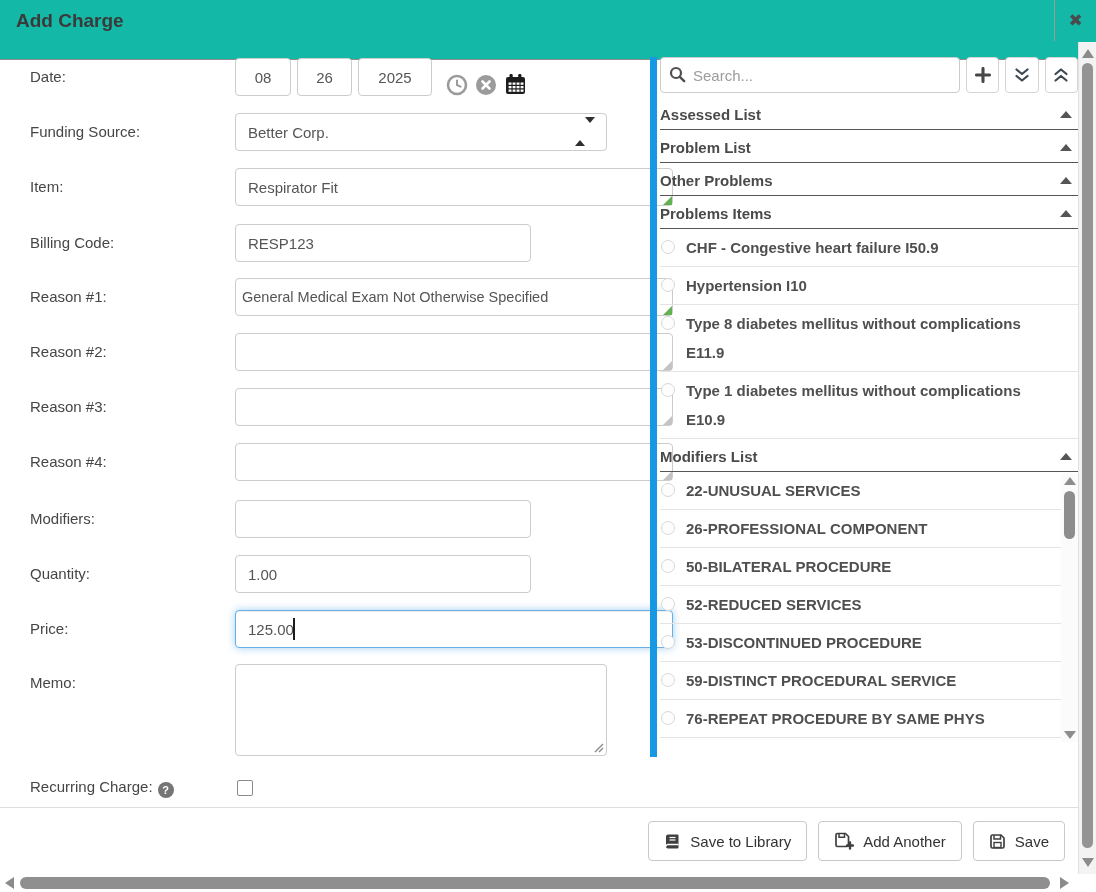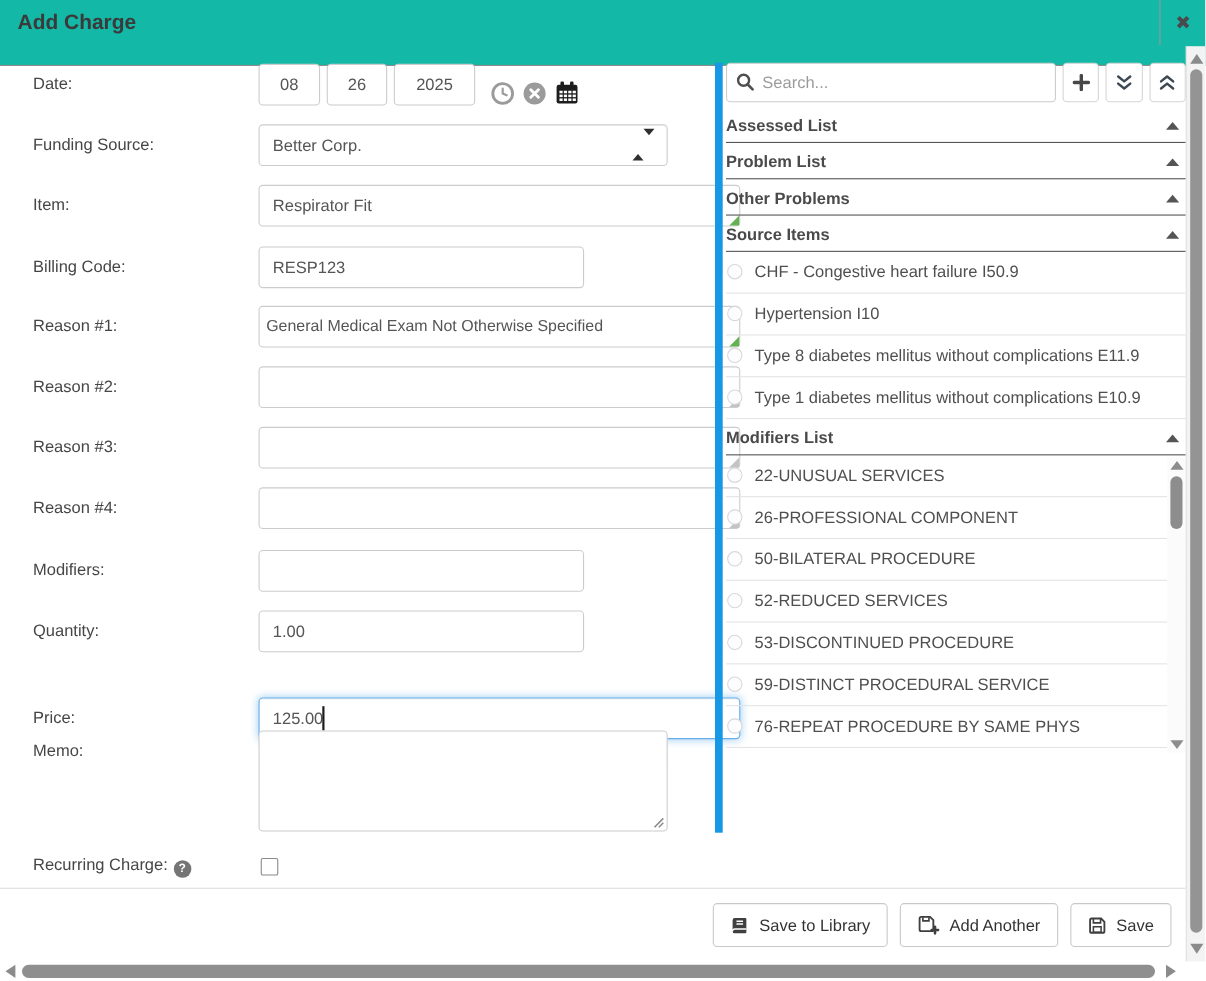--- a/index.html
+++ b/index.html
@@ -71,21 +71,21 @@
   .search-ic { position:absolute; left:9px; top:9px; }
   .sq-btn { width:34px; height:36px; border:1px solid #d5d5d5; border-radius:4px; background:#fff;
             display:flex; align-items:center; justify-content:center; cursor:pointer; padding:0; }
 
   .p-header { position:relative; padding:9px 22px 6px 0; border-bottom:1px solid #555;
               font-size:15px; font-weight:bold; color:#4a4a4a; cursor:pointer; }
   .caret-up { position:absolute; right:6px; top:14px; width:0; height:0;
               border-left:6px solid transparent; border-right:6px solid transparent;
               border-bottom:7px solid #555; }
   .p-item { position:relative; padding:4px 20px 4px 26px; line-height:29px; font-size:15px;
-            color:#4f4f4f; border-bottom:1px solid #e4e4e4; cursor:pointer; }
+            color:#4f4f4f; border-bottom:1px solid #e4e4e4; cursor:pointer;font-weight:bold; }
   .bullet { position:absolute; left:1px; top:11px; width:14px; height:14px; border-radius:50%;
             border:1px solid #d8d8d8; background:#fdfdfd; }
   .mod-scroll { position:relative; height:272px; overflow:hidden; }
   .mod-list .p-item { padding-right:26px; line-height:28px; padding-top:5px; padding-bottom:4px; }
   .mod-list .bullet { top:11px; }
 
   
   .in-scroll { position:absolute; right:0; top:2px; width:17px; height:268px; background:#fbfbfb; }
   .in-up { position:absolute; top:3px; left:3px; width:0; height:0;
            border-left:6px solid transparent; border-right:6px solid transparent; border-bottom:8px solid #8d8d8d; }
@@ -237,21 +237,21 @@
     </div>
   </div>
 
   <div class="row" style="top:555px;">
     <span class="lbl">Quantity:</span>
     <div class="fld">
       <input class="txt w-full" value="1.00" style="">
     </div>
   </div>
 
-  <div class="row" style="top:634px;">
+  <div class="row" style="top:610px;">
     <span class="lbl">Price:</span>
     <div class="fld"><span class="iwrap">
       <input class="txt focused" value="125.00" style="">
       <span class="caret-bar"></span>
     </span></div>
   </div>
 
   <div class="row" style="top:664px; height:92px;">
     <span class="lbl" style="line-height:normal; top:10px;">Memo:</span>
     <div class="fld"><span class="memo-wrap">
@@ -308,21 +308,21 @@
     </div>
     <div class="p-header">
       <span>Problem List</span>
       <span class="caret-up"></span>
     </div>
     <div class="p-header">
       <span>Other Problems</span>
       <span class="caret-up"></span>
     </div>
     <div class="p-header">
-      <span>Source Items</span>
+      <span>Problems Items</span>
       <span class="caret-up"></span>
     </div>
 
     <div class="p-item">
       <span class="bullet"></span>
       <span>CHF - Congestive heart failure I50.9</span>
     </div>
     <div class="p-item">
       <span class="bullet"></span>
       <span>Hypertension I10</span>

